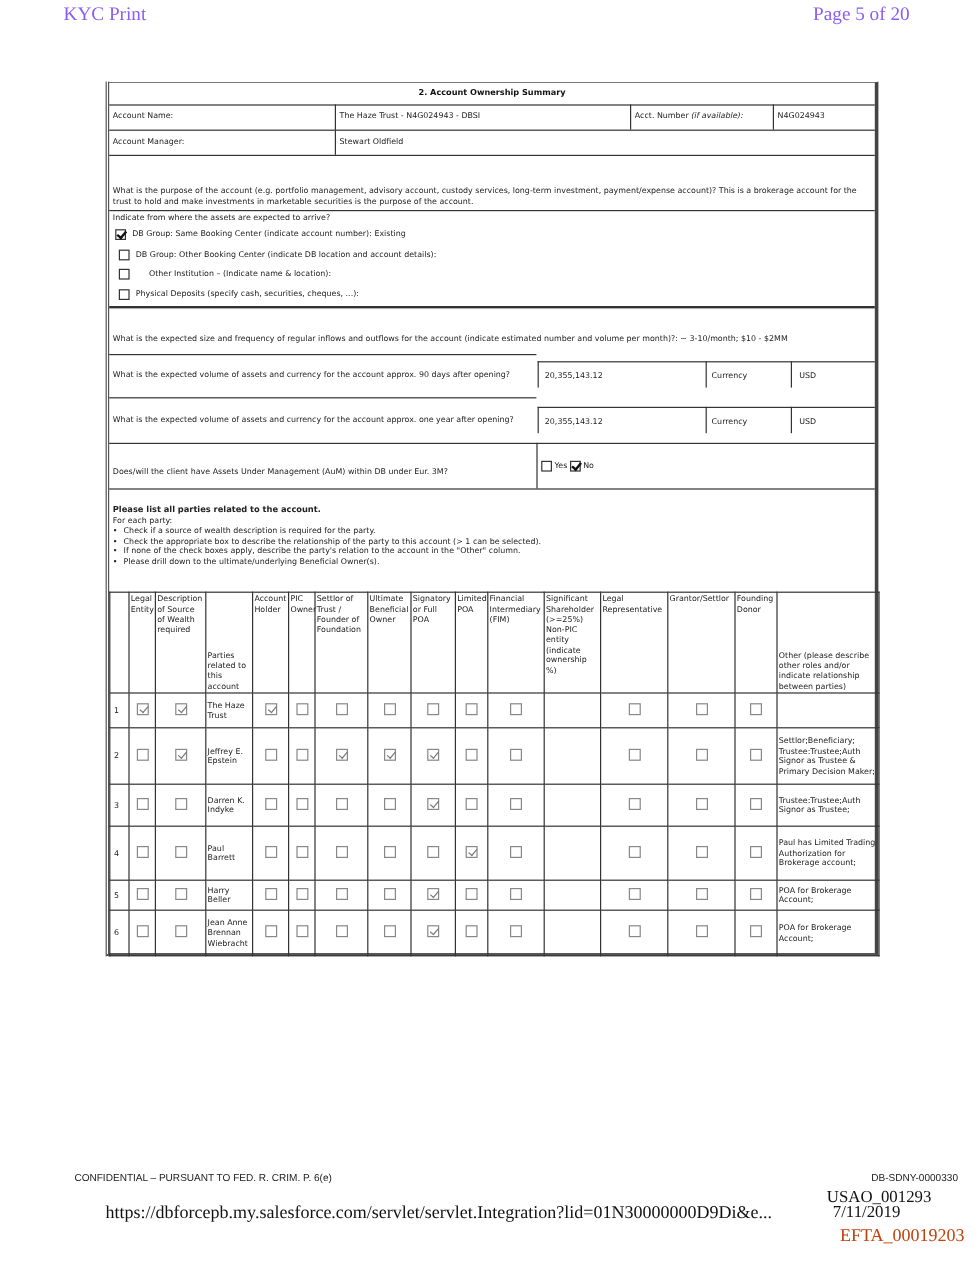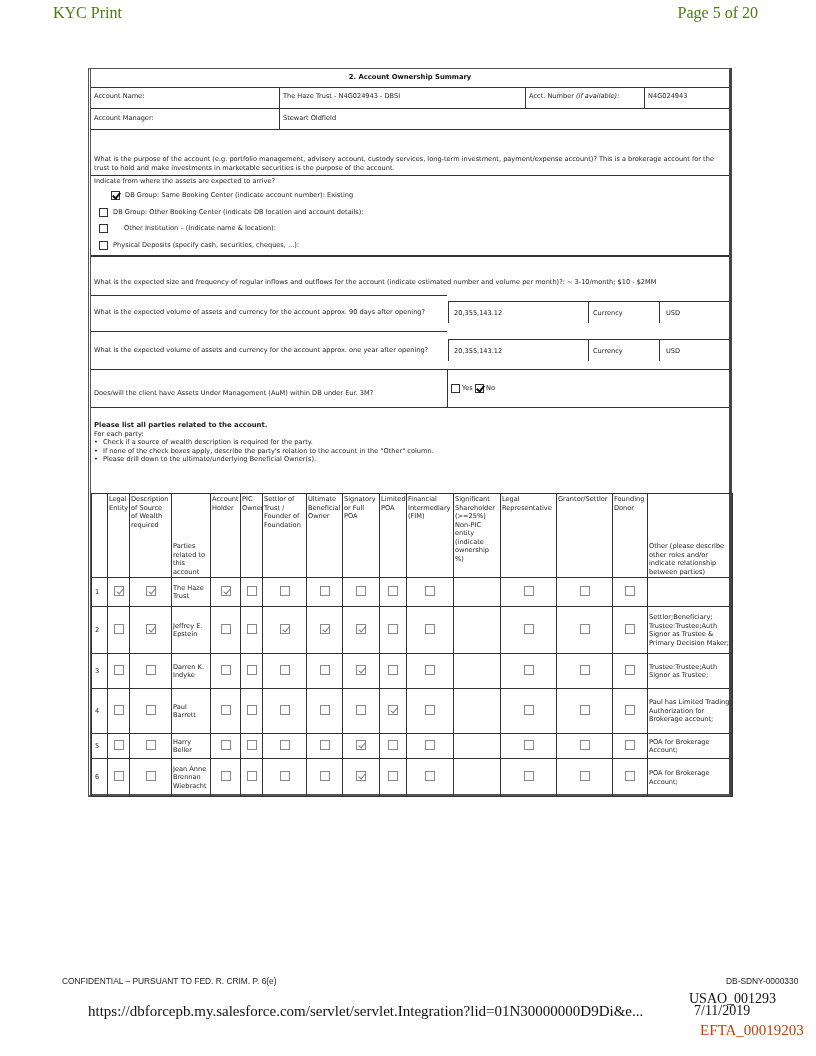--- a/index.html
+++ b/index.html
@@ -1,19 +1,19 @@
 <!DOCTYPE html>
 <html><head>
 <meta charset="utf-8">
 <style>
   * { box-sizing: border-box; margin: 0; padding: 0; }
   html, body { width: 816px; height: 1056px; background: #ffffff; }
   body { position: relative; font-family: "DejaVu Sans", sans-serif; color: #111; overflow: hidden; }
 
-  .hdr { position: absolute; top: 4px; font-family: "Liberation Serif", serif; font-size: 16px; color: #4d7c0f; }
+  .hdr { position: absolute; top: 4px; font-family: "Liberation Serif", serif; font-size: 16px; color: #8b5cf6; }
   .hdr-left { left: 53px; }
   .hdr-right { right: 58px; }
 
   .form {
     position: absolute; left: 88px; top: 68px; width: 644px; height: 729px;
     border: 1px solid #555; border-left: 3px double #555; border-right: 3px solid #444;
     border-bottom: 3px solid #555;
   }
   .abs { position: absolute; }
   .t { font-size: 6.6px; line-height: 8.5px; color: #222; }
@@ -68,21 +68,21 @@
   <div class="line-h" style="left:0; right:0; top:39px;"></div>
 
   <div class="abs t" style="left:3px; top:45px;">Account Manager:</div>
   <div class="abs t" style="left:192px; top:45px;">Stewart Oldfield</div>
   <div class="line-h" style="left:0; right:0; top:60px;"></div>
 
   <div class="abs t" style="left:3px; top:86px; width:630px;">What is the purpose of the account (e.g. portfolio management, advisory account, custody services, long-term investment, payment/expense account)?  This is a brokerage account for the trust to hold and make investments in marketable securities is the purpose of the account.</div>
   <div class="line-h" style="left:0; right:0; top:106px;"></div>
 
   <div class="abs t" style="left:3px; top:108px;">Indicate from where the assets are expected to arrive?</div>
-  <div class="abs t" style="left:20px; top:122px;">
+  <div class="abs t" style="left:5px; top:122px;">
     <span class="cb checked"></span>
     <span style="margin-left:3px;">DB Group: Same Booking Center (indicate account number):  Existing</span>
   </div>
   <div class="abs t" style="left:8px; top:139px;">
     <span class="cb"></span>
     <span style="margin-left:3px;">DB Group: Other Booking Center (indicate DB location and account details):</span>
   </div>
   <div class="abs t" style="left:8px; top:155px;">
     <span class="cb"></span>
     <span style="margin-left:14px;">Other Institution – (Indicate name &amp; location):</span>
@@ -123,20 +123,21 @@
     <span>Yes</span>
     <span class="cb checked"></span>
     <span>No</span>
   </div>
   <div class="line-h" style="left:0; right:0; top:338px;"></div>
 
   <div class="abs t" style="left:3px; top:352px; font-weight:bold; font-size:6.9px;">Please list all parties related to the account.</div>
   <div class="abs t" style="left:3px; top:361px;">For each party:</div>
   <ul class="abs t bul" style="left:2px; top:369px; width:620px;">
     <li>Check if a source of wealth description is required for the party.</li>
+    <li>Check the appropriate box to describe the relationship of the party to this account (&gt; 1 can be selected).</li>
     <li>If none of the check boxes apply, describe the party's relation to the account in the "Other" column.</li>
     <li>Please drill down to the ultimate/underlying Beneficial Owner(s).</li>
   </ul>
 
   <table class="parties">
     <colgroup>
       <col style="width:16px">
         <col style="width:22px">
         <col style="width:42px">
         <col style="width:39px">

